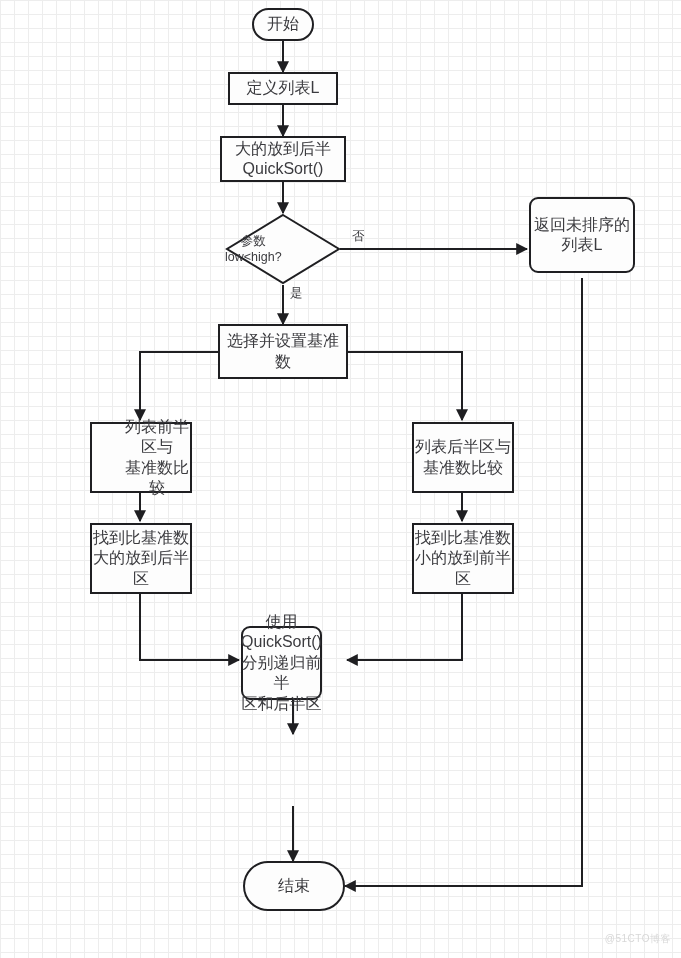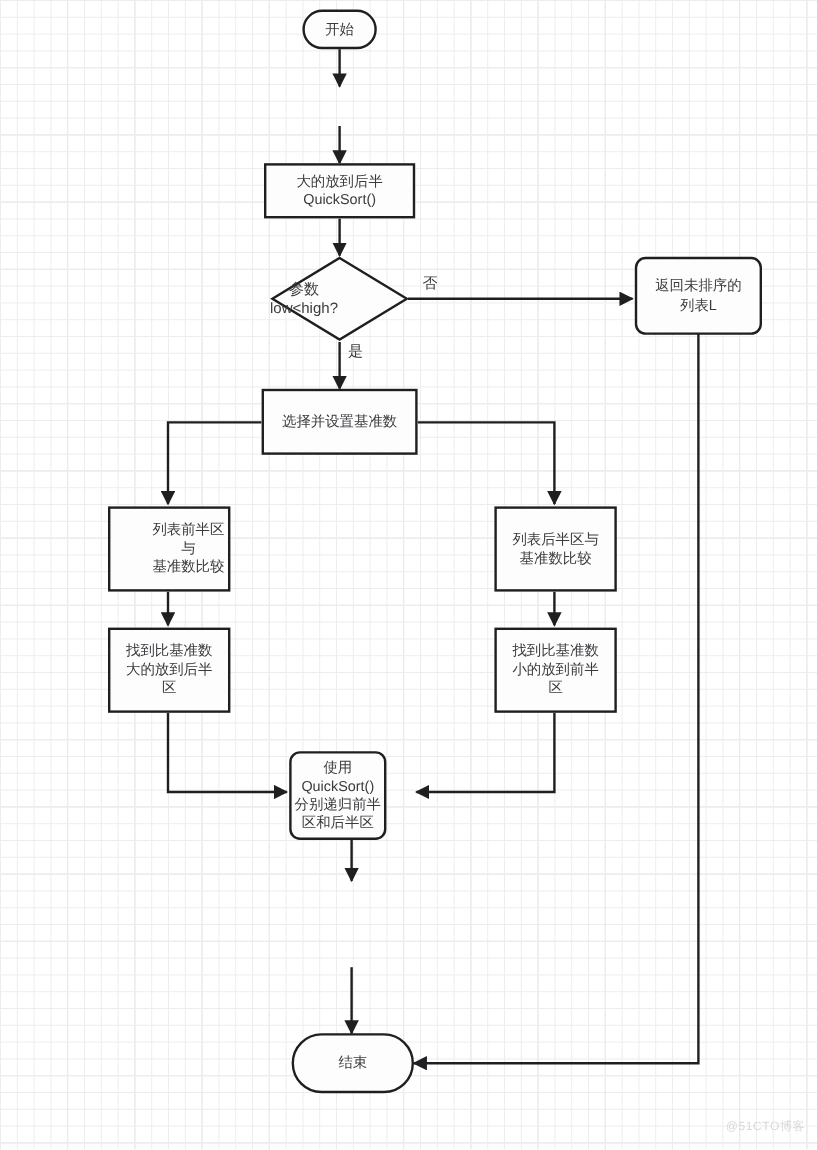--- a/index.html
+++ b/index.html
@@ -36,21 +36,21 @@
     position: absolute;
     box-sizing: border-box;
     border: 2px solid #1f1f22;
     background: #fdfdfd;
     color: #3b3b3f;
     display: flex;
     align-items: center;
     justify-content: center;
     text-align: center;
     line-height: 1.28;
-    font-size: 12px;
+    font-size: 16px;
     white-space: pre-line;
     z-index: 3;
   }
   .rect { border-radius: 0; }
   .round { border-radius: 9px; }
   .stadium { border-radius: 26px; }
   .diamond-wrap {
     position: absolute;
     z-index: 3;
     display: flex;
@@ -114,36 +114,37 @@
       <path d="M 140 594 L 140 660 L 239 660"></path>
       <path d="M 462 594 L 462 660 L 347 660"></path>
       <path d="M 293 700 L 293 734"></path>
       <path d="M 293 806 L 293 861"></path>
       <path d="M 582 278 L 582 886 L 345 886"></path>
     </g>
   </svg>
 
   <div class="node stadium" style="left:252px; top:8px; width:62px; height:33px;">开始</div>
 
+  <div class="node rect" style="left:228px; top:72px; width:110px; height:33px;">定义列表L</div>
 
   <div class="node rect" style="left:220px; top:136px; width:126px; height:46px;">大的放到后半
 QuickSort()</div>
 
   <div class="diamond-wrap" style="left:225px; top:213px; width:116px; height:72px;">
     <svg class="diamond-shape" viewBox="0 0 116 72" preserveAspectRatio="none">
       <polygon points="58,2 114,36 58,70 2,36" fill="#fdfdfd" stroke="#1f1f22" stroke-width="2"></polygon>
     </svg>
     <div class="diamond-label">参数
 low&lt;high?</div>
   </div>
 
   <div class="edge-label" style="left:352px; top:228px;">否</div>
   <div class="edge-label" style="left:290px; top:285px;">是</div>
 
-  <div class="node round" style="left:529px; top:214px; width:106px; height:65px;">返回未排序的
+  <div class="node round" style="left:529px; top:197px; width:106px; height:76px;">返回未排序的
 列表L</div>
 
   <div class="node rect" style="left:218px; top:324px; width:130px; height:55px;">选择并设置基准数</div>
 
   <div class="node rect" style="left:90px; top:422px; width:102px; height:71px;padding-left:32px;">列表前半区与
 基准数比较</div>
 
   <div class="node rect" style="left:412px; top:422px; width:102px; height:71px;">列表后半区与
 基准数比较</div>
 

